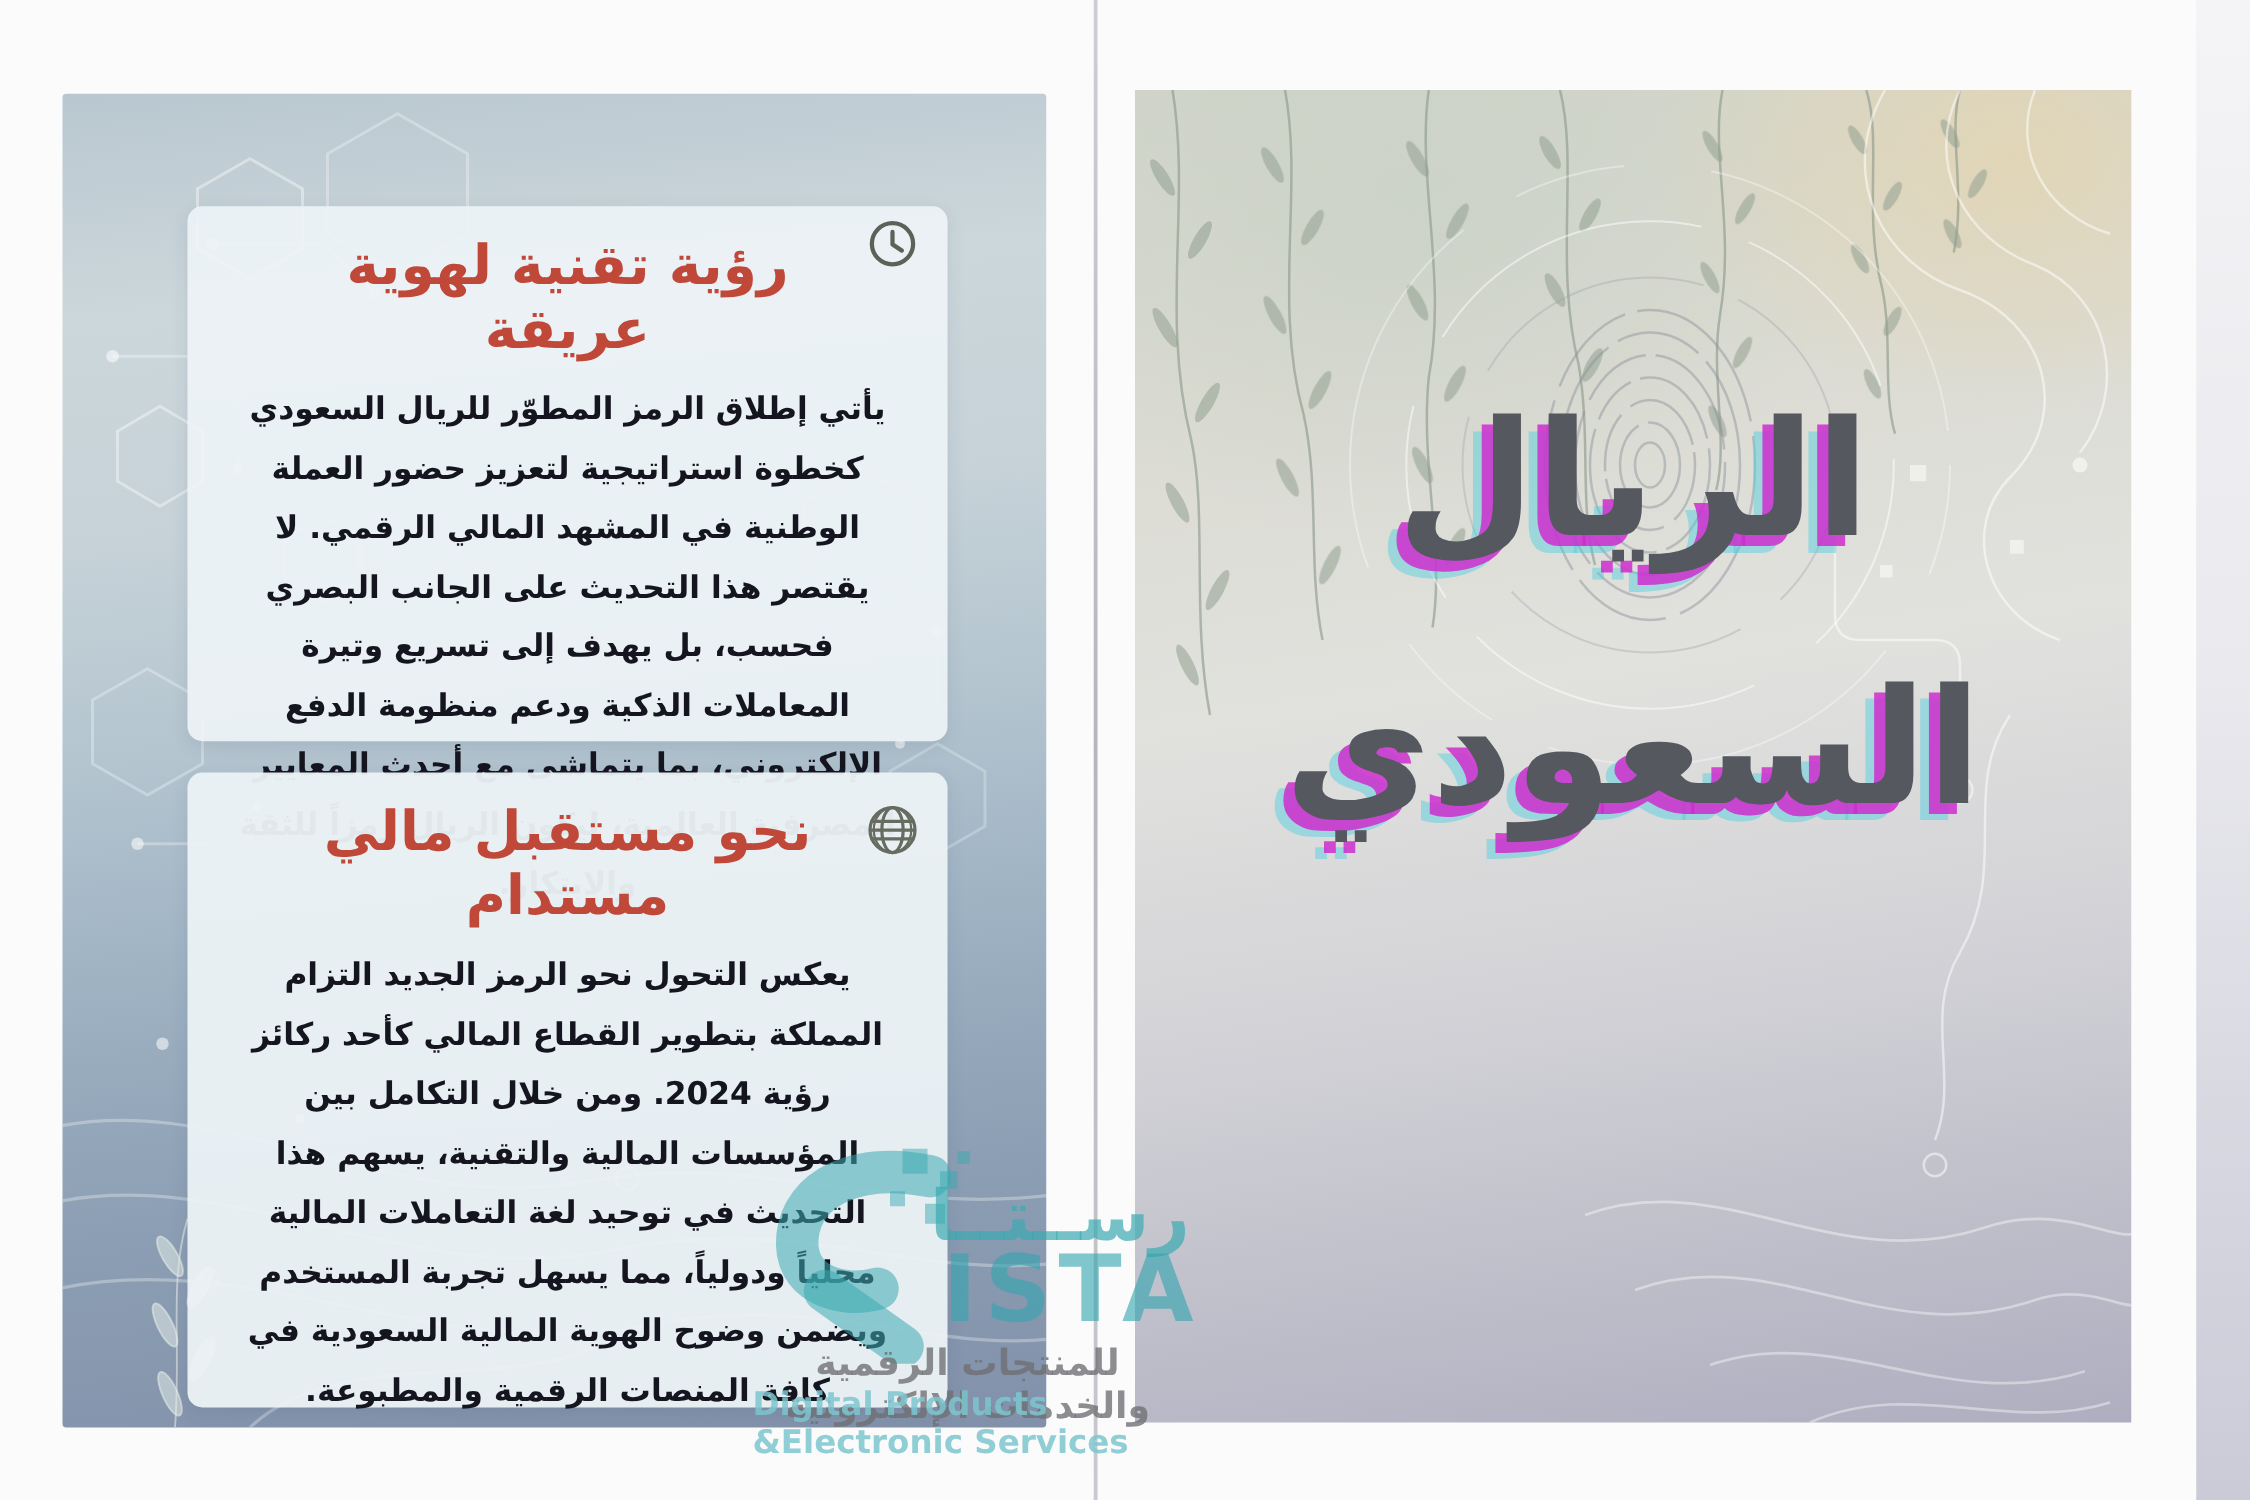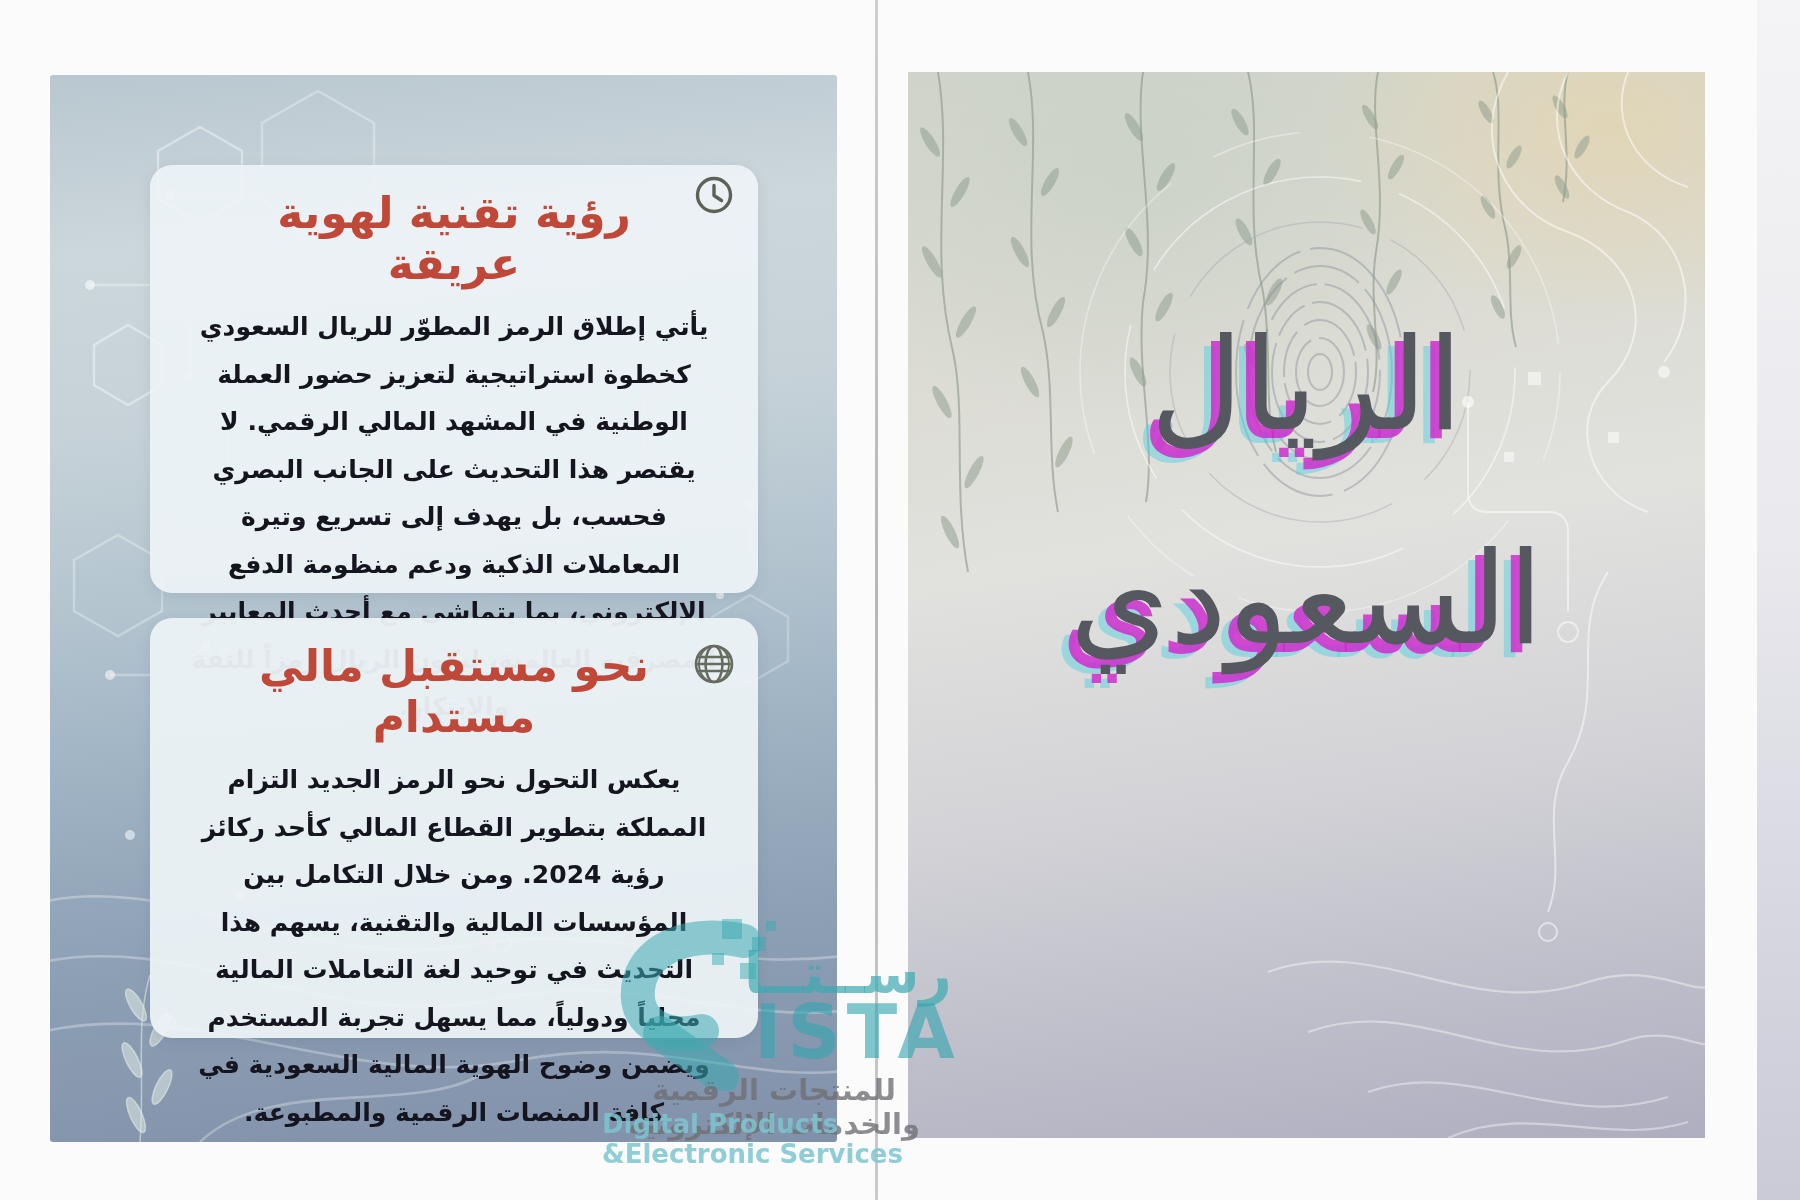--- a/index.html
+++ b/index.html
@@ -10,42 +10,42 @@
   .divider { position:absolute; left:875px; top:0; width:3px; height:1200px;
     background:linear-gradient(180deg,#c6c6cb,#a9a9b0 50%,#c0c0c8); opacity:.85; }
 
   
   .page-left { position:absolute; left:50px; top:75px; width:787px; height:1067px;
     border-radius:3px; overflow:hidden;
     background:linear-gradient(175deg,#b9c7d0 0%,#ccd7db 16%,#c6d2d8 32%,#b3c4cf 48%,
       #9db1c2 64%,#8c9fb4 80%,#8291aa 100%); }
   .deco { position:absolute; left:0; top:0; pointer-events:none; }
 
-  .card { position:absolute; left:100px; width:608px; border-radius:22px;
+  .card { position:absolute; left:100px; width:608px; border-radius:12px;
     background:rgba(236,242,245,0.95); box-shadow:0 4px 14px rgba(40,60,90,0.10); }
   .card-1 { top:90px; height:428px; }
-  .card-2 { top:543px; height:420px; }
+  .card-2 { top:543px; height:508px; }
   .card-icon { position:absolute; }
   .card-1 .card-icon { right:22px; top:8px; }
   .card-2 .card-icon { right:20px; top:22px; }
   .card h2 { direction:rtl; text-align:center; margin-top:22px; padding:0 70px;
     font-size:44px; font-weight:bold; color:#bf4839; letter-spacing:-1px; }
   .card p { direction:rtl; text-align:center; margin:14px 34px 0 34px;
     font-size:25px; line-height:1.9; font-weight:bold; color:#15151f; }
 
   
   .page-right { position:absolute; left:908px; top:72px; width:797px; height:1066px;
     overflow:hidden;
     background:
       radial-gradient(ellipse 430px 300px at 88% 5%, rgba(226,213,180,0.9), rgba(226,213,180,0) 68%),
       radial-gradient(ellipse 520px 400px at 28% 8%, rgba(203,210,199,0.85), rgba(203,210,199,0) 70%),
       linear-gradient(172deg,#d1d4ca 0%,#dbdbd2 22%,#e1e1de 44%,#d4d4d8 64%,#c1c1cc 82%,#afaec0 100%); }
 
   .cover-title { position:absolute; left:0; width:100%; text-align:center; direction:rtl;
-    font-weight:normal; color:#55585f;
+    font-weight:bold; color:#55585f;
     text-shadow:-9px 9px 0 rgba(206,45,206,0.85), -16px 14px 0 rgba(73,206,222,0.45); }
   .cover-line-1 { top:238px; font-size:128px; }
   .cover-line-2 { top:452px; font-size:128px; }
 
   .name-class { position:absolute; right:22px; top:852px; direction:rtl; text-align:right;
     font-weight:bold; color:#0d0d12; font-size:48px; line-height:1.48;
     text-shadow:-3px 3px 0 rgba(208,44,208,0.8), -6px 5px 0 rgba(70,204,220,0.4); }
 
   
   .edge-strip { position:absolute; left:1757px; top:0; width:43px; height:1200px;

